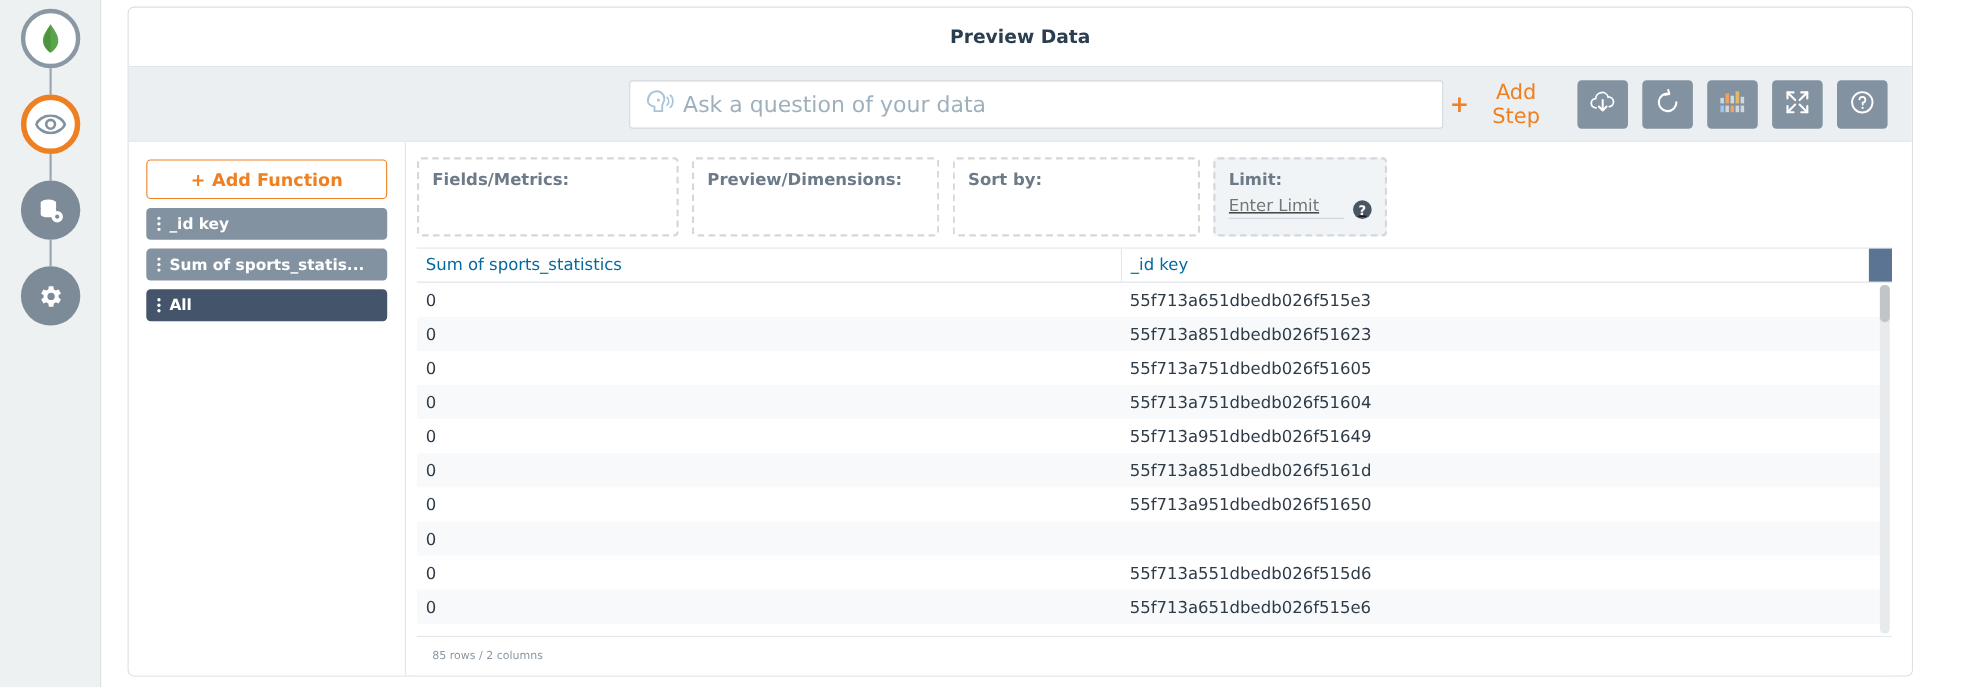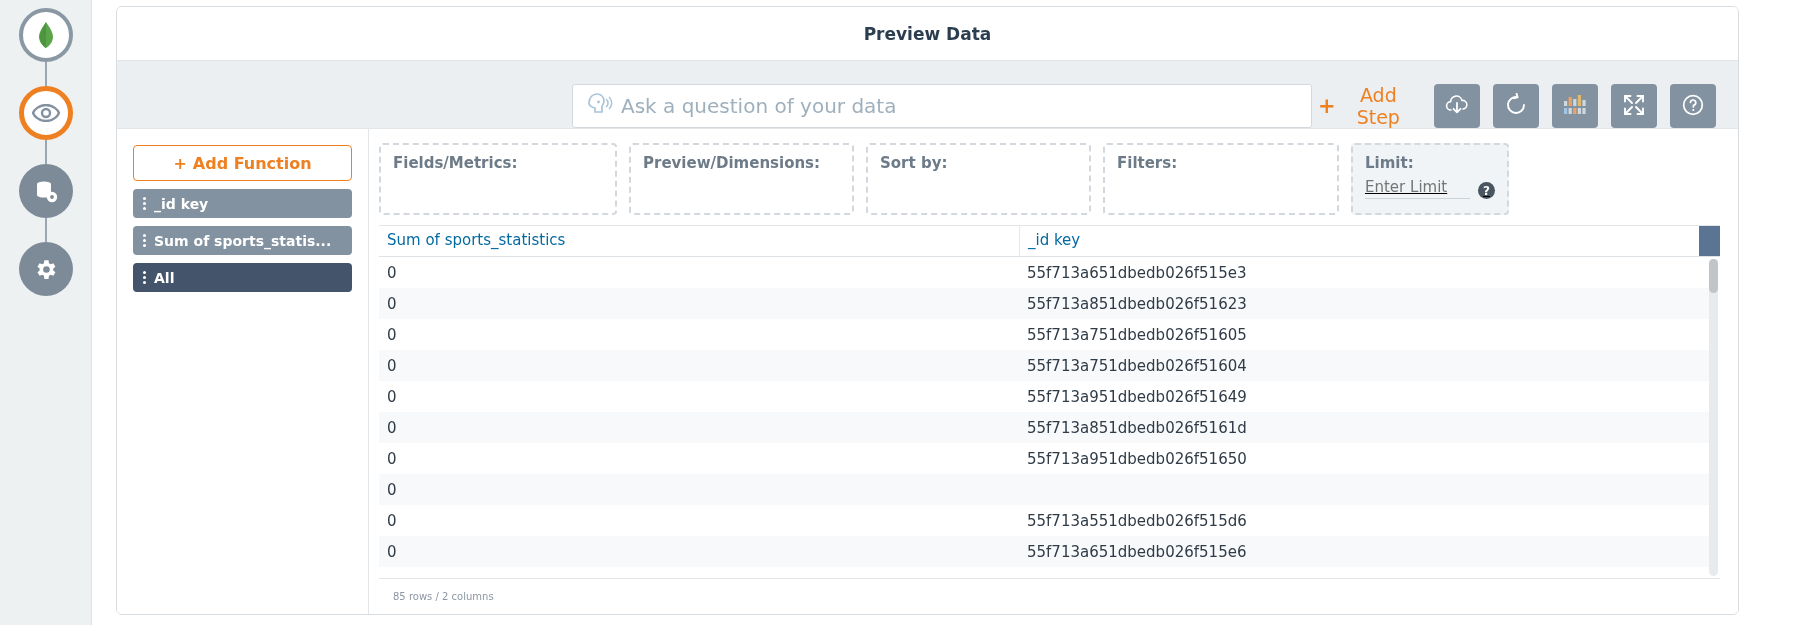--- a/index.html
+++ b/index.html
@@ -44,21 +44,21 @@
     display:flex; align-items:center; justify-content:center;
     font-size: 17px; font-weight: bold; color:#2b3e50;
     background:#ffffff;
     border-bottom: 1px solid #e2e6e9;
   }
 
   
   .toolbar {
     flex:0 0 68px; height:68px;
     background:#eceff1;
-    display:flex; align-items:flex-end;
+    display:flex; align-items:center;
     padding: 0 22px 0 0;
     border-bottom: 1px solid #e2e6e9;
   }
   .ask-wrap { margin-left: 455px; }
   .ask-box {
     width: 740px; height: 44px;
     background:#ffffff; border:1px solid #d4d9dd; border-radius:3px;
     display:flex; align-items:center; padding: 0 12px; gap: 8px;
   }
   .ask-text { font-size:20px; color:#9fb0bd; font-family:"DejaVu Sans", sans-serif; }
@@ -330,23 +330,20 @@
           <div class="zones">
             <div class="zone z1">
               <div class="zone-label">Fields/Metrics:</div>
             </div>
             <div class="zone z2">
               <div class="zone-label">Preview/Dimensions:</div>
             </div>
             <div class="zone z3">
               <div class="zone-label">Sort by:</div>
             </div>
-            <div class="zone z4">
-              <div class="zone-label">Filters:</div>
-            </div>
             <div class="zone z5">
               <div class="zone-label">Limit:</div>
               <div class="limit-row">
                 <input class="limit-input" type="text" placeholder="Enter Limit" style="">
                 <span class="qmark">?</span>
               </div>
             </div>
           </div>
 
           <div class="tablewrap">

